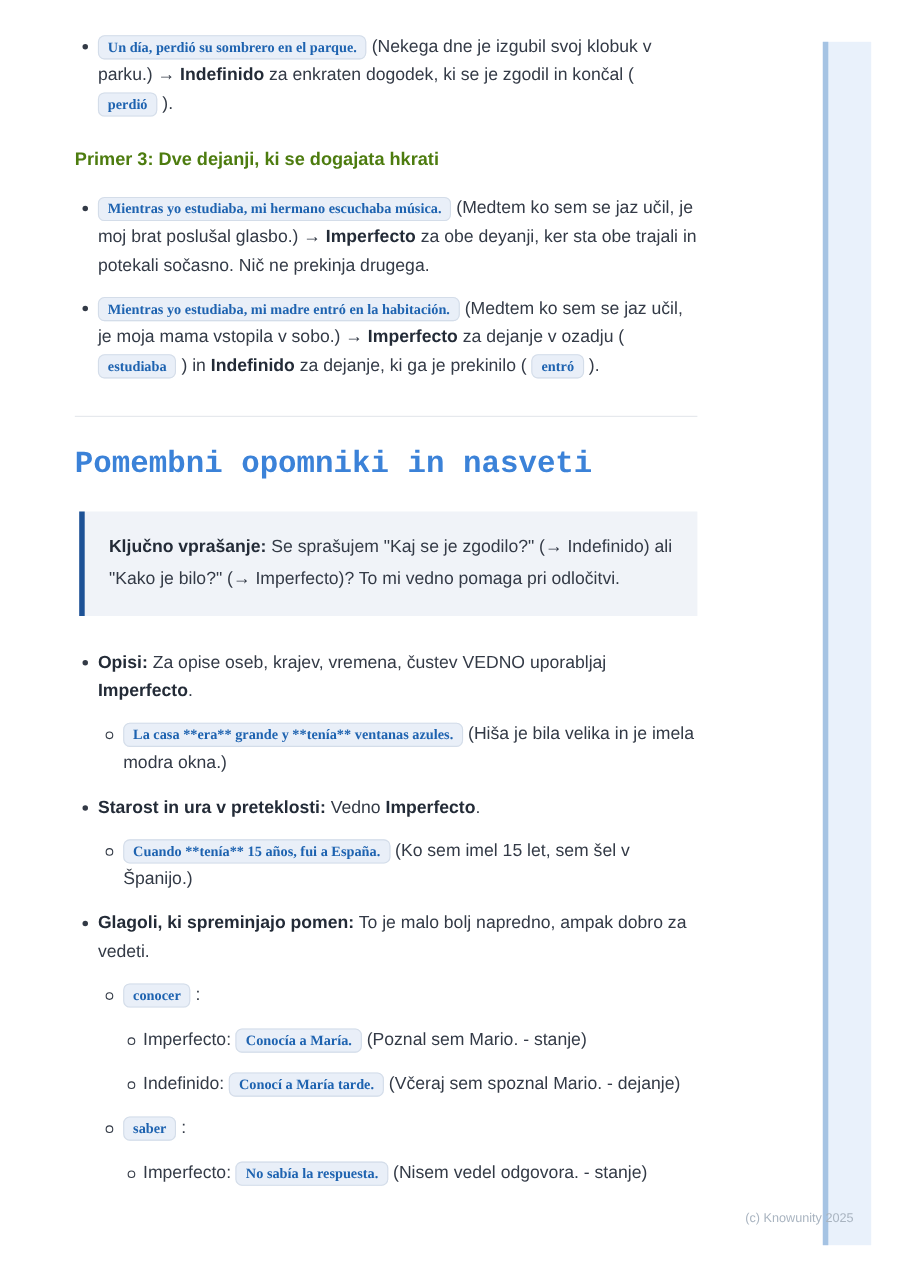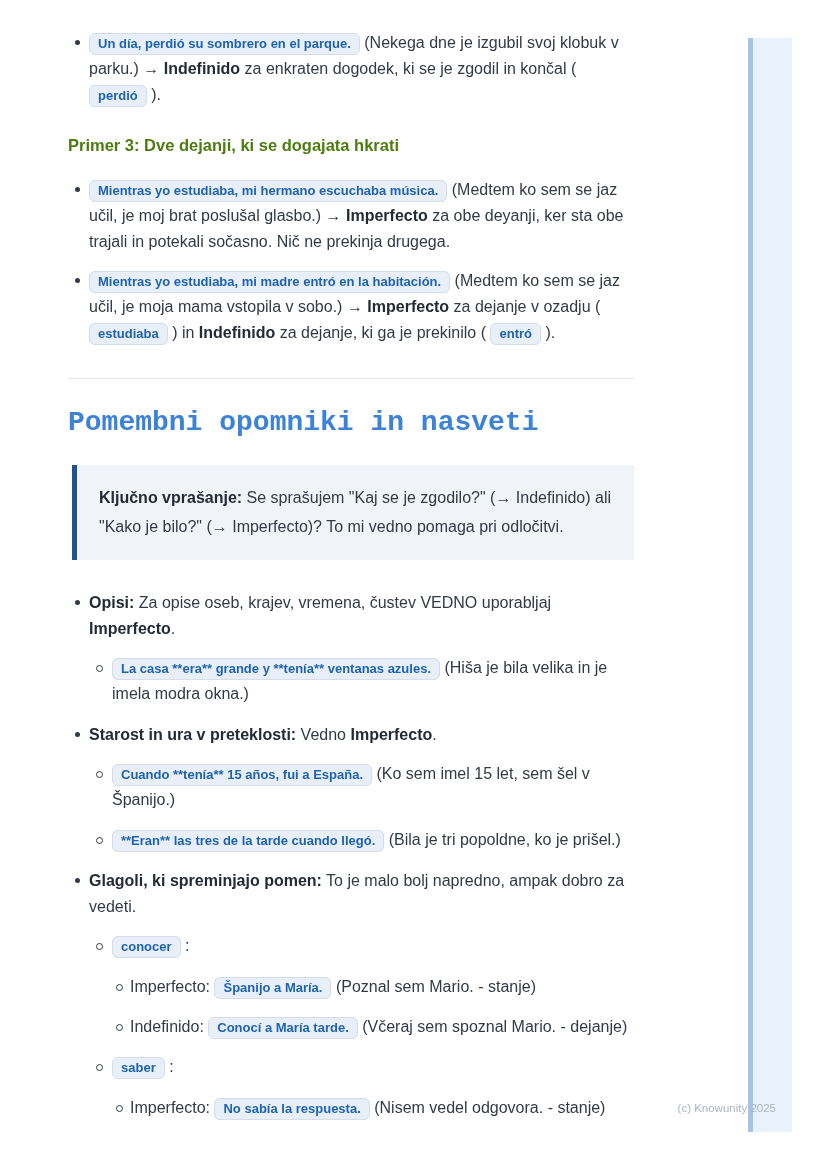--- a/index.html
+++ b/index.html
@@ -20,21 +20,21 @@
   .h2{font-size:28px;font-weight:bold;color:var(--accent,#3b82d8);margin:26px 0 25px 0;line-height:1.25;font-family:Liberation Mono, monospace;}
   .h3{font-size:16.5px;font-weight:bold;color:#4d7c0f;margin:24px 0 19px 0;}
   .divider{border:none;border-top:1px solid #e4e7eb;margin:32px 0 6px 0;height:0;}
   .callout{
     background:var(--callout-bg,#f0f3f8);
     border-left:5px solid var(--callout-border,#1d5296);
     padding:18px 22px;margin:0 0 30px 4px;line-height:1.85;
   }
   .bold{font-weight:bold;color:#232b37;}
   .chip{
-    font-family:Liberation Sans, sans-serif;
+    font-family:Liberation Serif, serif;
     font-weight:bold;font-size:13px;color:var(--chip-text,#1e63b0);
     background:var(--chip-bg,#e9eff8);border:1px solid var(--chip-border,#d4dde9);
     border-radius:6px;padding:2px 8px 3px 8px;white-space:nowrap;
   }
   .scrollbar{
     position:absolute;left:748px;top:38px;width:44px;height:1094px;
     background:var(--sb-fill,#e9f1fb);z-index:1;
   }
   .scrollbar .strip{position:absolute;left:0;top:0;width:5px;height:100%;background:var(--sb-strip,#a5c3e3);}
   .watermark{
@@ -71,35 +71,31 @@
       <div class="body"><span class="chip">La casa **era** grande y **tenía** ventanas azules.</span><span> (Hiša je bila velika in je imela modra okna.)</span></div>
     </div>
     <div class="item l1">
       <span class="marker"></span>
       <div class="body"><span class="bold">Starost in ura v preteklosti:</span><span> Vedno </span><span class="bold">Imperfecto</span><span>.</span></div>
     </div>
     <div class="item l2">
       <span class="marker"></span>
       <div class="body"><span class="chip">Cuando **tenía** 15 años, fui a España.</span><span> (Ko sem imel 15 let, sem šel v Španijo.)</span></div>
     </div>
-    <div class="item l2">
-      <span class="marker"></span>
-      <div class="body"><span class="chip">**Eran** las tres de la tarde cuando llegó.</span><span> (Bila je tri popoldne, ko je prišel.)</span></div>
-    </div>
     <div class="item l1">
       <span class="marker"></span>
       <div class="body"><span class="bold">Glagoli, ki spreminjajo pomen:</span><span> To je malo bolj napredno, ampak dobro za vedeti.</span></div>
     </div>
     <div class="item l2">
       <span class="marker"></span>
       <div class="body"><span class="chip">conocer</span><span> :</span></div>
     </div>
     <div class="item l3">
       <span class="marker"></span>
-      <div class="body"><span>Imperfecto: </span><span class="chip">Španijo a María.</span><span> (Poznal sem Mario. - stanje)</span></div>
+      <div class="body"><span>Imperfecto: </span><span class="chip">Conocía a María.</span><span> (Poznal sem Mario. - stanje)</span></div>
     </div>
     <div class="item l3">
       <span class="marker"></span>
       <div class="body"><span>Indefinido: </span><span class="chip">Conocí a María tarde.</span><span> (Včeraj sem spoznal Mario. - dejanje)</span></div>
     </div>
     <div class="item l2">
       <span class="marker"></span>
       <div class="body"><span class="chip">saber</span><span> :</span></div>
     </div>
     <div class="item l3">

